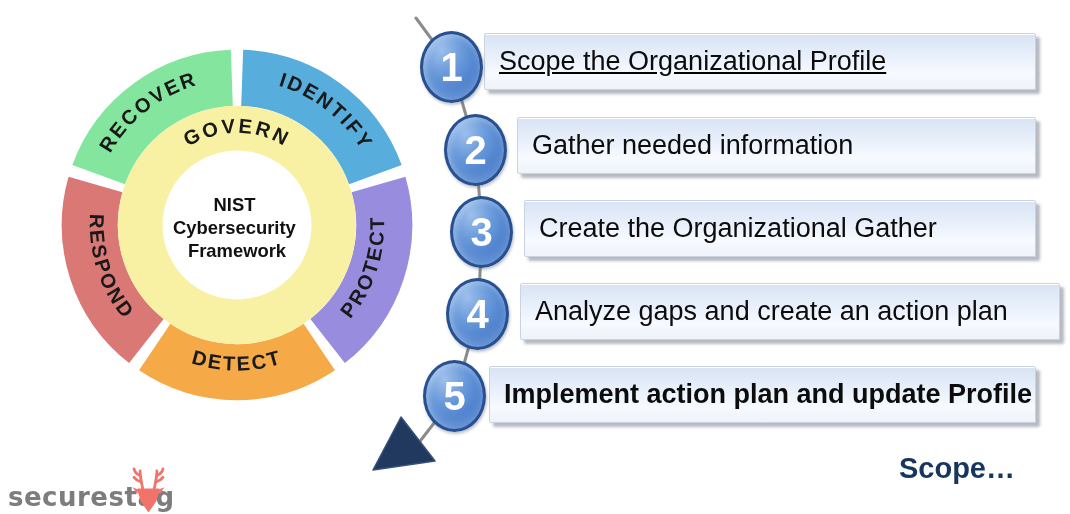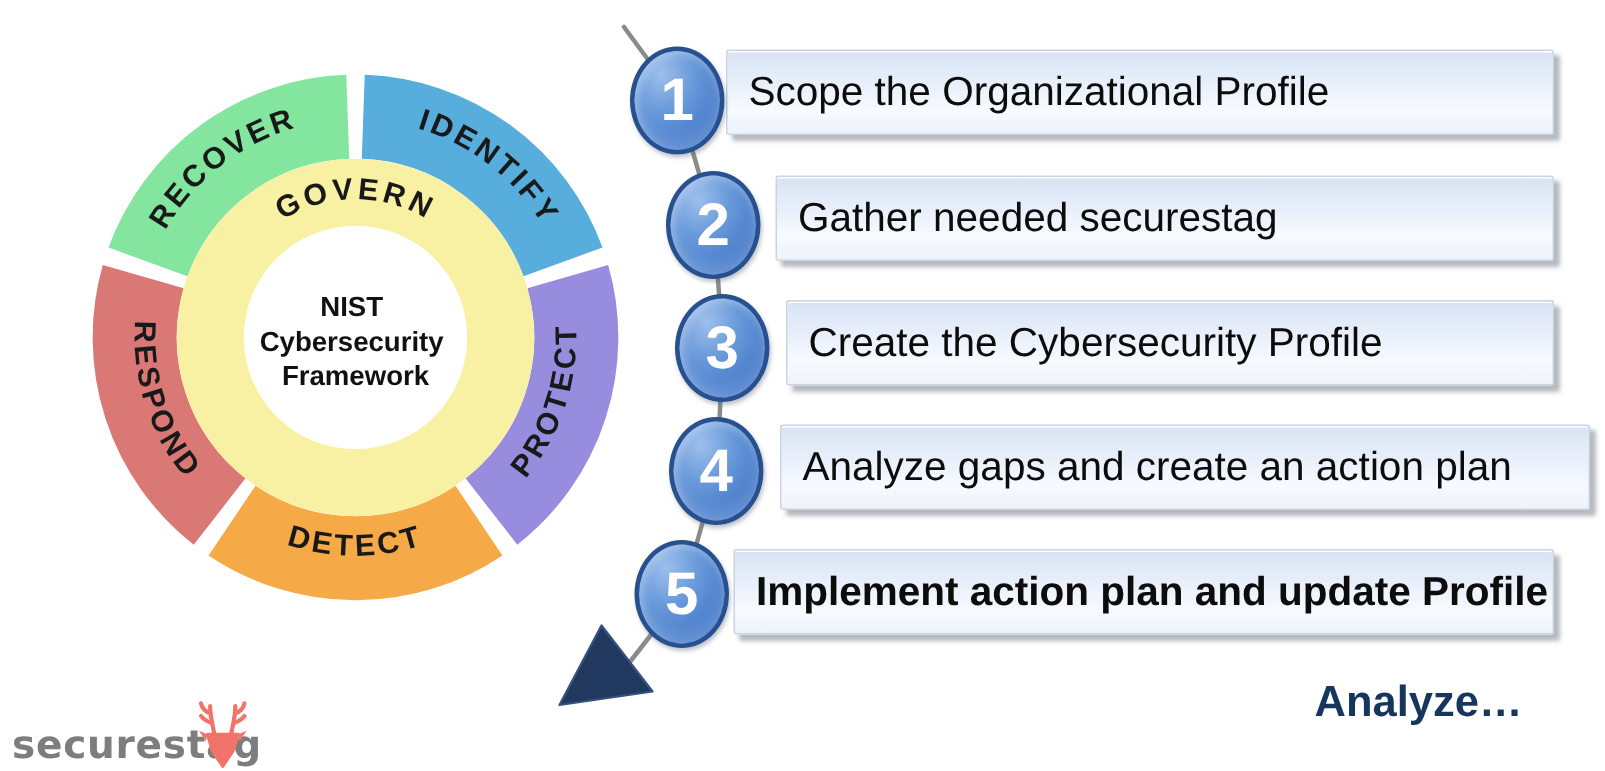--- a/index.html
+++ b/index.html
@@ -16,21 +16,21 @@
   
   .connector{position:absolute;left:0;top:0;width:1070px;height:514px;pointer-events:none;}
   
   .bar{
     position:absolute;height:57px;border:1px solid #c9d3e2;border-radius:2px;
     background:linear-gradient(180deg,#d8e3f3 0%,#e6eefa 35%,#f7faff 72%,#eef3fa 100%);
     box-shadow:4px 4px 3px rgba(110,118,130,.5), inset 0 1px 0 #ffffff;
     display:flex;align-items:center;box-sizing:border-box;
   }
   .bar span{font-size:27px;color:#0c0c0c;padding-left:14px;white-space:nowrap;}
-  .b1{left:484px;top:33px;width:552px;}
+  .b1{left:484px;top:33px;width:552px;text-decoration:underline;}
   .b2{left:517px;top:117px;width:519px;}
   .b3{left:524px;top:200px;width:512px;}
   .b4{left:520px;top:283px;width:540px;}
   .b5{left:489px;top:366px;width:547px;font-weight:bold;}
   .badge{
     position:absolute;width:63px;height:72px;border-radius:50%;
     background:radial-gradient(ellipse 130% 130% at 32% 24%,#9dbfec 0%,#699ada 28%,#4a7dcb 55%,#3465b4 80%,#2f5ca9 100%);
     border:3px solid #28508f;box-sizing:border-box;
     box-shadow:inset 0 -6px 10px rgba(180,205,240,.35), inset 2px 3px 6px rgba(255,255,255,.3), 1px 2px 3px rgba(90,100,115,.4);
     color:#ffffff;font-weight:bold;font-size:40px;
@@ -105,39 +105,39 @@
 
 <svg class="connector" viewBox="0 0 1070 514">
   <path d="M 416 18 L 452 67 L 476 150 L 482 232 L 478 314 L 455 396 L 414 449" fill="none" stroke="#8b8b8b" stroke-width="3" stroke-linecap="round" stroke-linejoin="round"></path>
   <path d="M 401 417 L 373 470 L 435 461 Z" fill="#21395E" stroke="#35517e" stroke-width="1.5" stroke-linejoin="round"></path>
 </svg>
 
 <div class="bar b1">
   <span>Scope the Organizational Profile</span>
 </div>
 <div class="bar b2">
-  <span>Gather needed securestag</span>
+  <span>Gather needed information</span>
 </div>
 <div class="bar b3">
-  <span>Create the Cybersecurity Profile</span>
+  <span>Create the Organizational Gather</span>
 </div>
 <div class="bar b4">
   <span>Analyze gaps and create an action plan</span>
 </div>
 <div class="bar b5">
   <span>Implement action plan and update Profile</span>
 </div>
 
 <div class="badge c1">1</div>
 <div class="badge c2">2</div>
 <div class="badge c3">3</div>
 <div class="badge c4">4</div>
 <div class="badge c5">5</div>
 
-<div class="repeat">Analyze…</div>
+<div class="repeat">Scope…</div>
 
 <div class="logo-text">securestag</div>
 <svg class="logo-stag" viewBox="0 0 46 52">
   <g stroke="#F2736A" stroke-width="3" fill="none" stroke-linecap="round">
     <path d="M 17 26 C 15.5 18 14 13 14 6"></path>
     <path d="M 14 11 C 11 10 8.5 8 7.5 4"></path>
     <path d="M 15 18 C 12 17 9.5 15.5 7.5 13"></path>
     <path d="M 29 26 C 30.5 18 32 13 32 6"></path>
     <path d="M 32 11 C 35 10 37.5 8 38.5 4"></path>
     <path d="M 31 18 C 34 17 36.5 15.5 38.5 13"></path>

